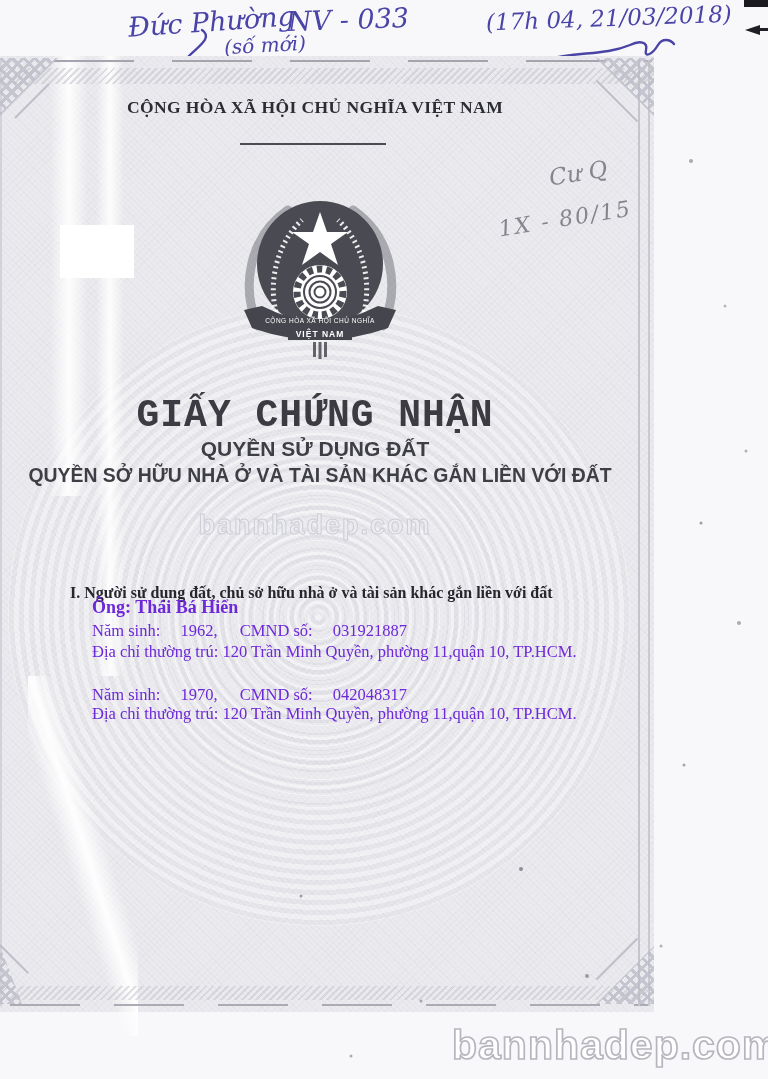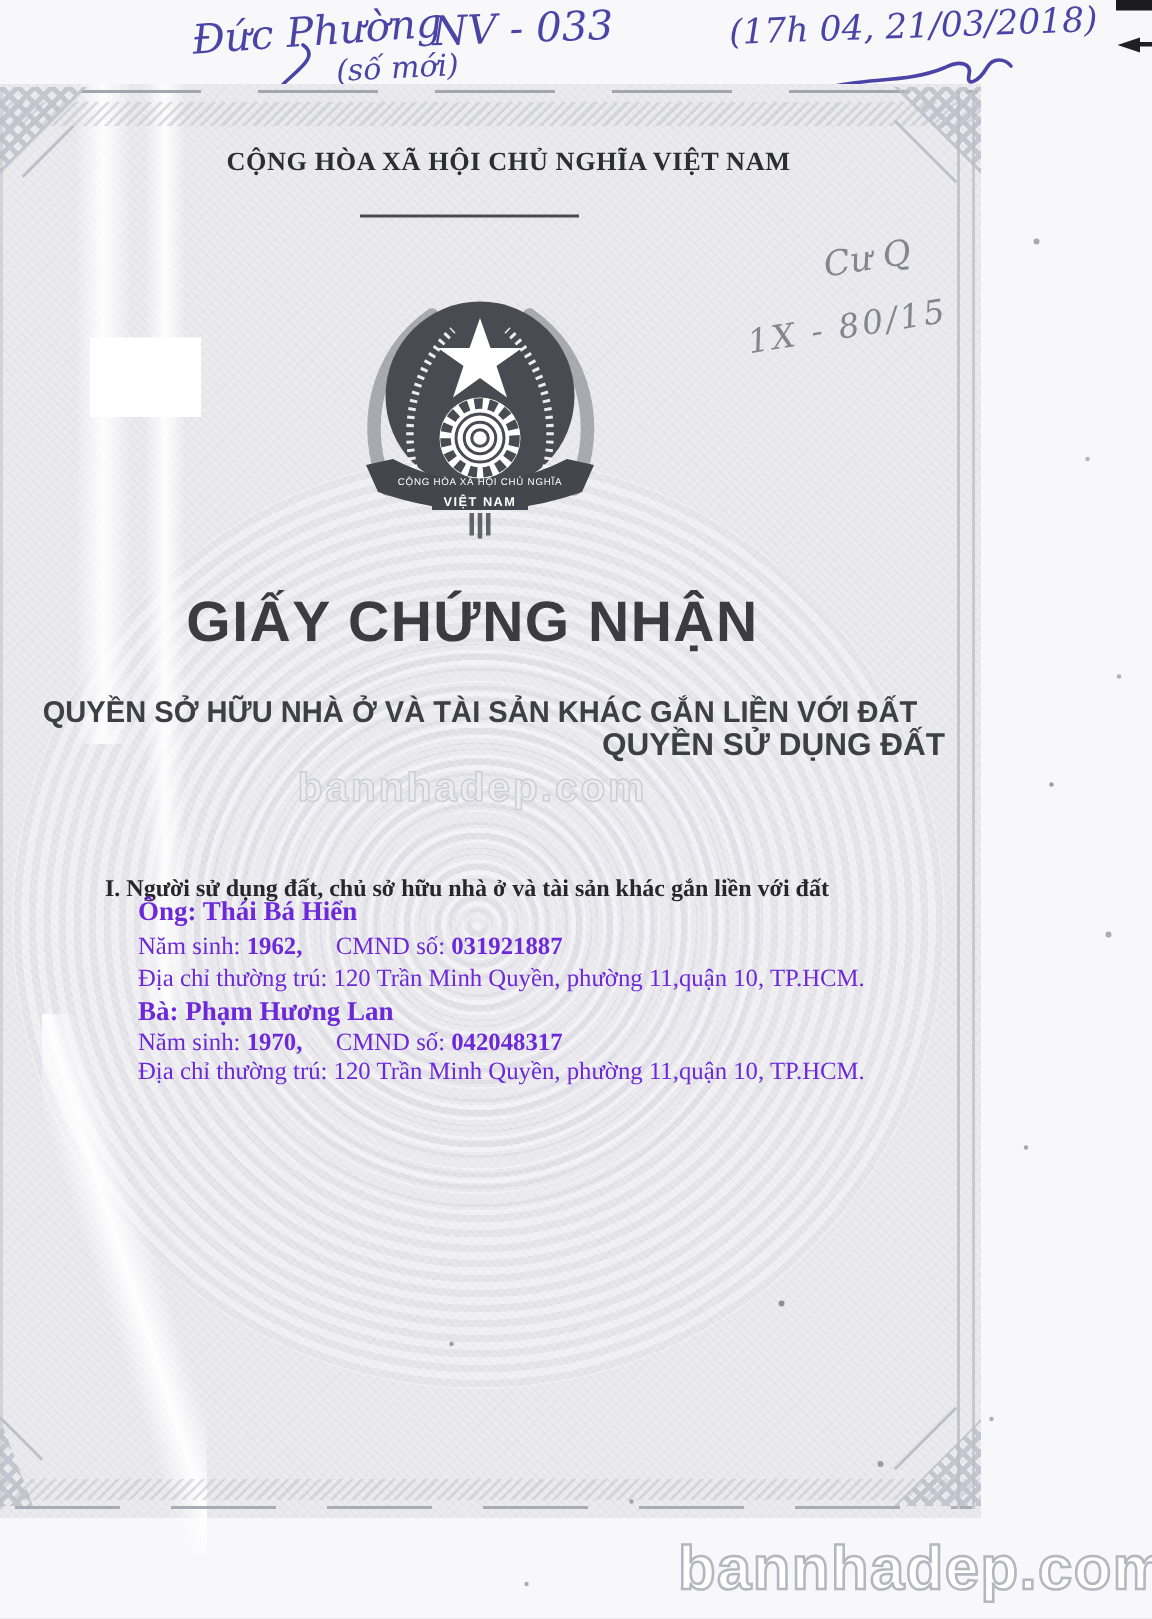--- a/index.html
+++ b/index.html
@@ -44,44 +44,44 @@
   .corner-bl{left:0;top:890px;width:22px;clip-path:polygon(0 0,0 100%,100% 100%);}
   .bevel{position:absolute;height:2px;background:#bfbfc9;}
   .bevel-tr{left:588px;top:44px;width:58px;transform:rotate(45deg);}
   .bevel-br{left:588px;top:902px;width:58px;transform:rotate(-45deg);}
   .bevel-tl{left:8px;top:44px;width:48px;transform:rotate(-45deg);}
   .bevel-bl{left:-6px;top:902px;width:40px;transform:rotate(45deg);}
   
   .redact-box{position:absolute;left:60px;top:169px;width:74px;height:53px;background:#ffffff;}
   
   .hdr-country{position:absolute;left:0;top:41px;width:630px;text-align:center;
-     font-weight:bold;font-size:17.5px;letter-spacing:.4px;color:#2c2c33;padding-left:24px;}
+     font-weight:bold;font-size:17.5px;letter-spacing:.4px;color:#2c2c33;}
   .hdr-motto{position:absolute;left:0;top:64px;width:630px;text-align:center;
      font-weight:bold;font-size:16px;color:#2c2c33;}
   .hdr-rule{position:absolute;left:240px;top:87px;width:146px;height:2px;background:#4b4b54;}
   
   .emblem{position:absolute;left:228px;top:128px;width:185px;height:190px;}
   
   .title-main{position:absolute;left:0;top:338px;width:630px;text-align:center;
-     font-family:Liberation Sans, sans-serif;font-weight:bold;font-size:38px;
+     font-family:Liberation Mono, monospace;font-weight:bold;font-size:38px;
      letter-spacing:1px;color:#3b3b41;white-space:nowrap;}
-  .title-sub1{position:absolute;left:0;top:381px;width:630px;text-align:right;
+  .title-sub1{position:absolute;left:0;top:381px;width:630px;text-align:center;
      font-family:"Liberation Sans",sans-serif;font-weight:bold;font-size:21px;
-     color:#3e3e45;white-space:nowrap;margin-top:48px;}
+     color:#3e3e45;white-space:nowrap;}
   .title-sub2{position:absolute;left:-10px;top:408px;width:660px;text-align:center;
      font-family:"Liberation Sans",sans-serif;font-weight:bold;font-size:20px;
      color:#3e3e45;white-space:nowrap;transform:scaleX(.97);}
   .wm-center{position:absolute;left:0;top:454px;width:630px;text-align:center;
      font-family:"Liberation Sans",sans-serif;font-weight:bold;font-size:27px;letter-spacing:2px;
      color:rgba(255,255,255,0.55);-webkit-text-stroke:1px #cdcdd6;text-shadow:0 0 1px #d6d6de;}
   
   .sec-heading{position:absolute;left:70px;top:528px;font-weight:bold;font-size:16px;
      color:#26262c;white-space:nowrap;}
   .body-line{position:absolute;left:92px;font-size:16.5px;color:#6d28d9;white-space:nowrap;}
-  .body-line b{font-weight:bold;}
+  .body-line b{font-weight:normal;margin-left:16px;}
   .l-name1{top:541px;font-size:18px;font-weight:bold;}
   .l-birth1{top:565px;}
   .l-addr1{top:586px;}
   .l-name2{top:608px;font-size:18px;font-weight:bold;}
   .l-birth2{top:629px;}
   .l-addr2{top:648px;}
   .gap-lg{display:inline-block;width:14px;}
   
   .serial{position:absolute;left:498px;top:843px;font-size:23px;letter-spacing:2.5px;
      font-weight:600;color:#3d3d45;}
@@ -205,24 +205,20 @@
       <b>1962,</b>
       <span class="gap-lg"></span>
       <span>CMND số:</span>
       <b>031921887</b>
     </div>
     <div class="body-line l-addr1">
       <span>Địa chỉ thường trú:</span>
       <span>120 Trần Minh Quyền, phường 11,quận 10, TP.HCM.</span>
     </div>
 
-    <div class="body-line l-name2">
-      <span>Bà:</span>
-      <span>Phạm Hương Lan</span>
-    </div>
     <div class="body-line l-birth2">
       <span>Năm sinh:</span>
       <b>1970,</b>
       <span class="gap-lg"></span>
       <span>CMND số:</span>
       <b>042048317</b>
     </div>
     <div class="body-line l-addr2">
       <span>Địa chỉ thường trú:</span>
       <span>120 Trần Minh Quyền, phường 11,quận 10, TP.HCM.</span>

